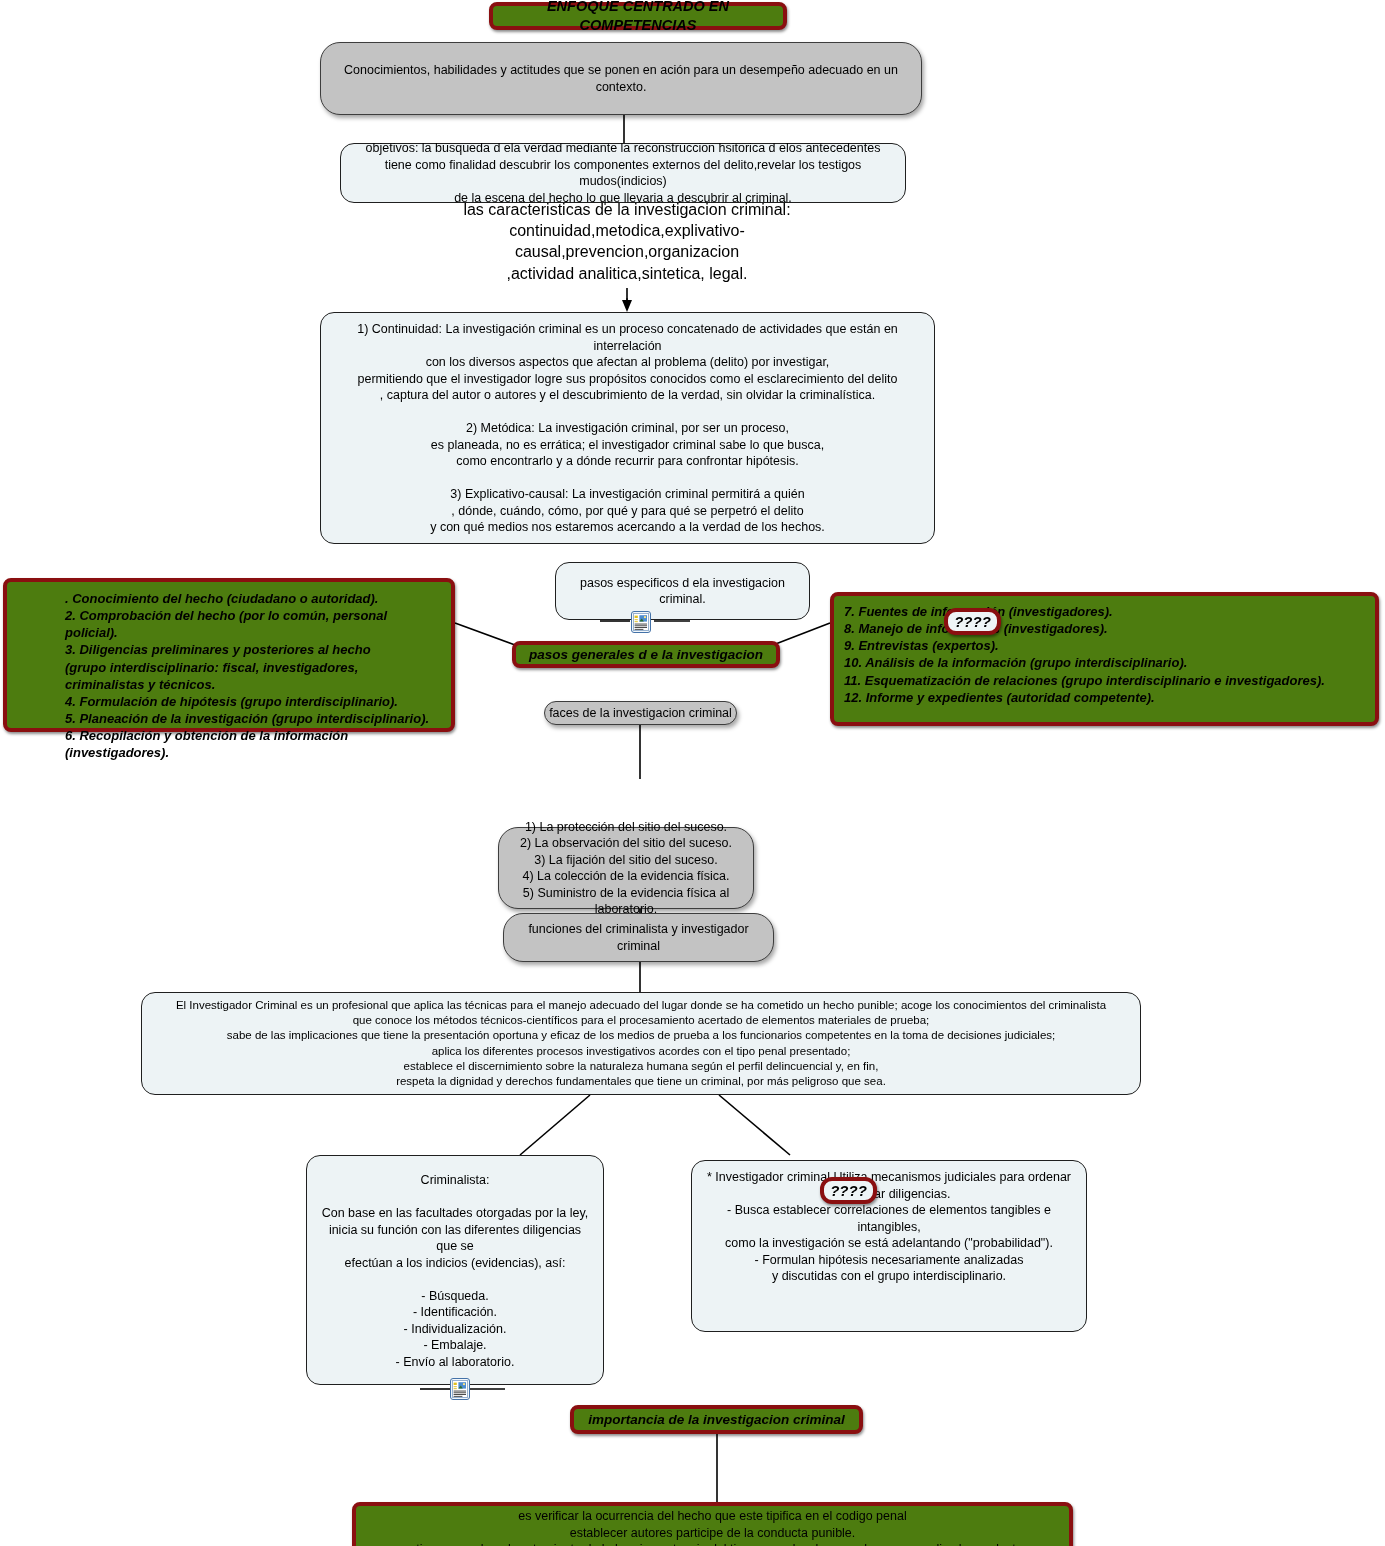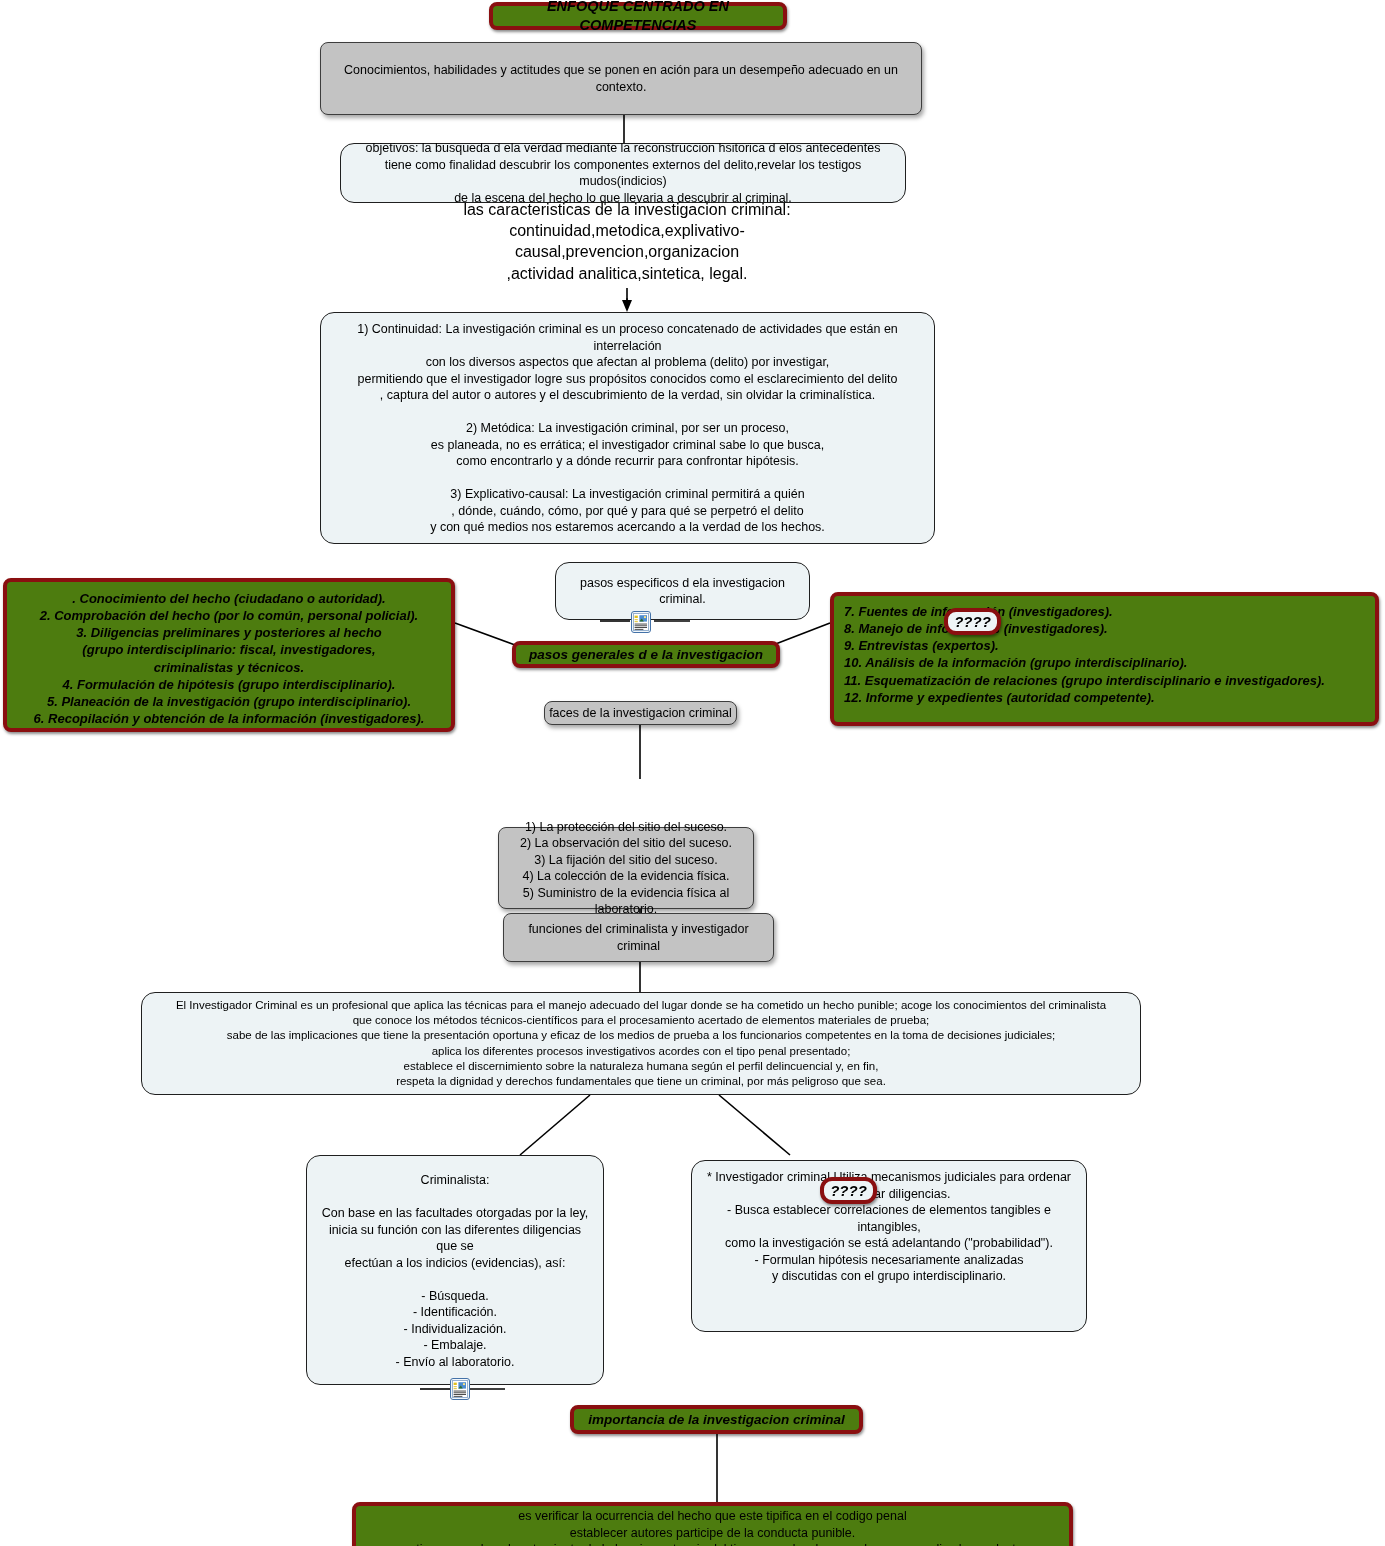--- a/index.html
+++ b/index.html
@@ -51,21 +51,21 @@
     border-radius: 8px;
     font-weight: bold;
     font-style: italic;
     color: #000000;
     box-shadow: 1px 2px 3px rgba(0,0,0,0.45);
   }
   
   .gray {
     background: #c3c3c3;
     border: 1.5px solid #3d3d3d;
-    border-radius: 8px;
+    border-radius: 20px;
     color: #000;
     box-shadow: 2px 3px 4px rgba(0,0,0,0.35);
   }
   
   .light {
     background: #edf3f5;
     border: 1.5px solid #1f1f1f;
     border-radius: 14px;
     color: #000;
   }
@@ -193,21 +193,21 @@
         <rect x="2" y="19.6" width="11" height="1.1"></rect>
       </g>
     </svg>
   </span>
 
   <div class="node concept" style="left:512px; top:641px; width:268px; height:27px; font-size:13.5px;">
     <span class="txt">pasos generales d e la investigacion</span>
   </div>
 
   <div class="node concept" style="left:3px; top:578px; width:452px; height:154px; font-size:13px; padding:8px 10px; text-align:left; align-items:flex-start; justify-content:flex-start;">
-    <span class="txt" style="text-align:center;">. Conocimiento del hecho (ciudadano o autoridad).
+    <span class="txt" style="text-align:left;margin-left:48px;">. Conocimiento del hecho (ciudadano o autoridad).
 2. Comprobación del hecho (por lo común, personal policial).
 3. Diligencias preliminares y posteriores al hecho
  (grupo interdisciplinario: fiscal, investigadores,
  criminalistas y técnicos.
 4. Formulación de hipótesis (grupo interdisciplinario).
 5. Planeación de la investigación (grupo interdisciplinario).
 6. Recopilación y obtención de la información (investigadores).</span>
   </div>
 
   <div class="node concept" style="left:830px; top:592px; width:549px; height:134px; font-size:13px; padding:7px 10px; text-align:left; align-items:flex-start; justify-content:flex-start;">

